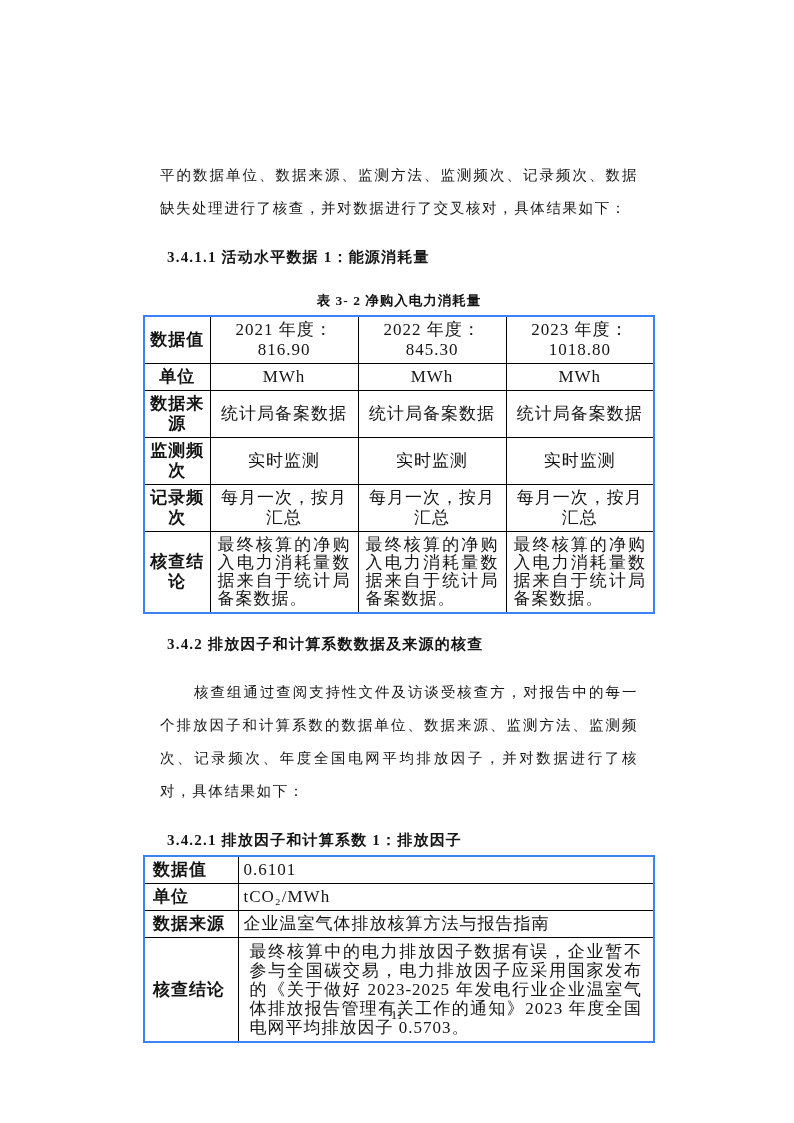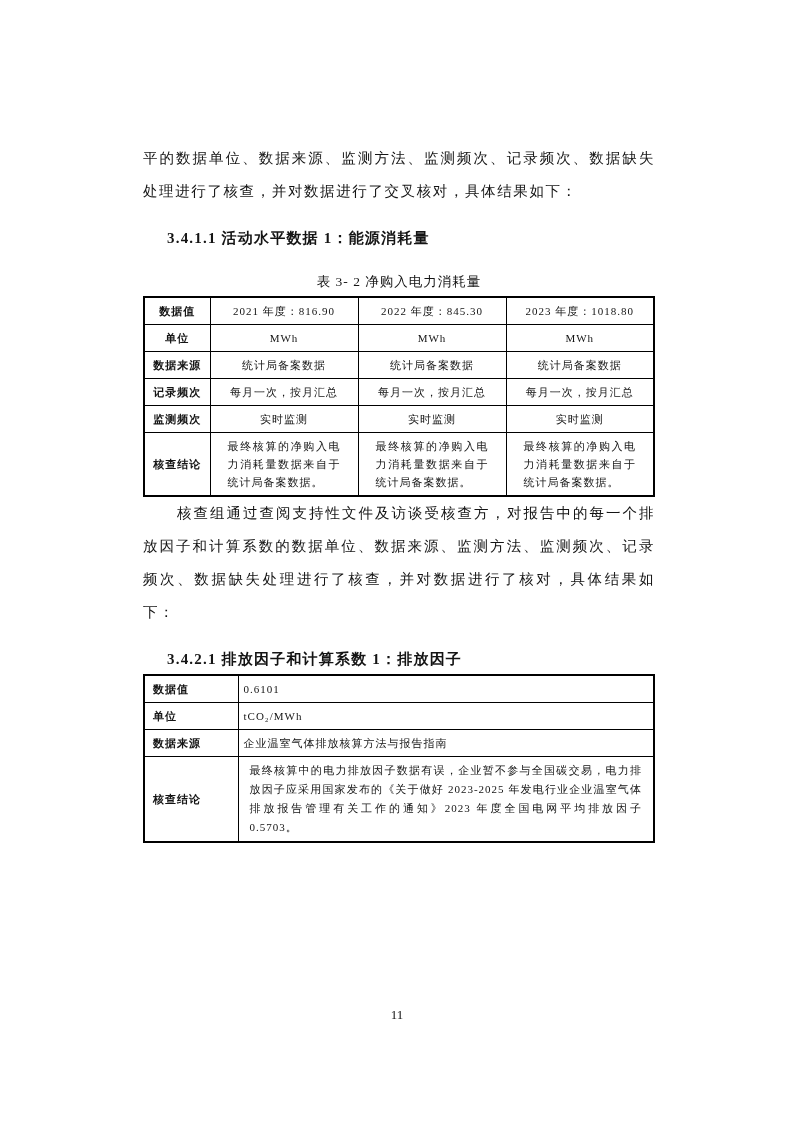--- a/index.html
+++ b/index.html
@@ -11,60 +11,60 @@
     padding:142px 139px 0 143px;
     font-family:"Liberation Serif","DejaVu Serif",serif;
     color:#141414;
     overflow:hidden;
   }
   p.body{
     font-size:14.5px;
     line-height:33px;
     letter-spacing:1.6px;
     text-align:justify;
-    margin:0;
+    margin:17px;
   }
   p.indent{text-indent:2.35em;}
   .heading{
     font-weight:bold;
     font-size:15px;
     letter-spacing:1.2px;
     margin:15px 0 0 24px;
     line-height:30px;
   }
   .tbl-title{
     text-align:center;
-    font-weight:normal;
+    font-weight:bold;
     font-size:13.5px;
     letter-spacing:1px;
     margin:20px 0 5px 0;
     line-height:18px;
   }
   table{
     width:100%;
     border-collapse:collapse;
-    border:2px solid #000000;
-    font-size:11px;
+    border:2px solid #3b82f6;
+    font-size:17px;
     letter-spacing:1px;
     table-layout:fixed;
   }
   td{
     border:1px solid #000;
     padding:3px 5px;
     vertical-align:middle;
     line-height:20px;
   }
   
   .t32 td{text-align:center;}
   .t32 .lbl{font-weight:bold;}
   .t32 col.c-label{width:66px;}
   .t32 td.concl{
     text-align:justify;
     line-height:18px;
-    padding:4px 17px;
+    padding:4px 7px;
   }
   .t32 tr.r-missing td{line-height:18px;}
   
   .t34 .lbl{font-weight:bold;text-align:left;padding-left:8px;}
   .t34 col.c-label{width:94px;}
   .t34 td.val{text-align:left;}
   .t34 td.concl{
     text-align:justify;
     line-height:19px;
     padding:4px 11px 4px 11px;
@@ -110,43 +110,44 @@
         <td>MWh</td>
         <td>MWh</td>
       </tr>
       <tr>
         <td class="lbl">数据来源</td>
         <td>统计局备案数据</td>
         <td>统计局备案数据</td>
         <td>统计局备案数据</td>
       </tr>
       <tr>
+        <td class="lbl">监测频次</td>
+        <td>实时监测</td>
+        <td>实时监测</td>
+        <td>实时监测</td>
+      </tr>
+      <tr>
         <td class="lbl">记录频次</td>
         <td>每月一次，按月汇总</td>
         <td>每月一次，按月汇总</td>
         <td>每月一次，按月汇总</td>
-      </tr>
-      <tr>
-        <td class="lbl">监测频次</td>
-        <td>实时监测</td>
-        <td>实时监测</td>
-        <td>实时监测</td>
       </tr>
       <tr>
         <td class="lbl">核查结论</td>
         <td class="concl">最终核算的净购入电力消耗量数据来自于统计局备案数据。</td>
         <td class="concl">最终核算的净购入电力消耗量数据来自于统计局备案数据。</td>
         <td class="concl">最终核算的净购入电力消耗量数据来自于统计局备案数据。</td>
       </tr>
     </tbody>
   </table>
 
 
+  <div class="heading">3.4.2 排放因子和计算系数数据及来源的核查</div>
 
-  <p class="body indent mt-par">核查组通过查阅支持性文件及访谈受核查方，对报告中的每一个排放因子和计算系数的数据单位、数据来源、监测方法、监测频次、记录频次、数据缺失处理进行了核查，并对数据进行了核对，具体结果如下：</p>
+  <p class="body indent mt-par">核查组通过查阅支持性文件及访谈受核查方，对报告中的每一个排放因子和计算系数的数据单位、数据来源、监测方法、监测频次、记录频次、年度全国电网平均排放因子，并对数据进行了核对，具体结果如下：</p>
 
   <div class="heading">3.4.2.1 排放因子和计算系数 1：排放因子</div>
 
 
   <table class="t34">
     <colgroup>
       <col class="c-label">
         <col>
     </colgroup>
     <tbody>

